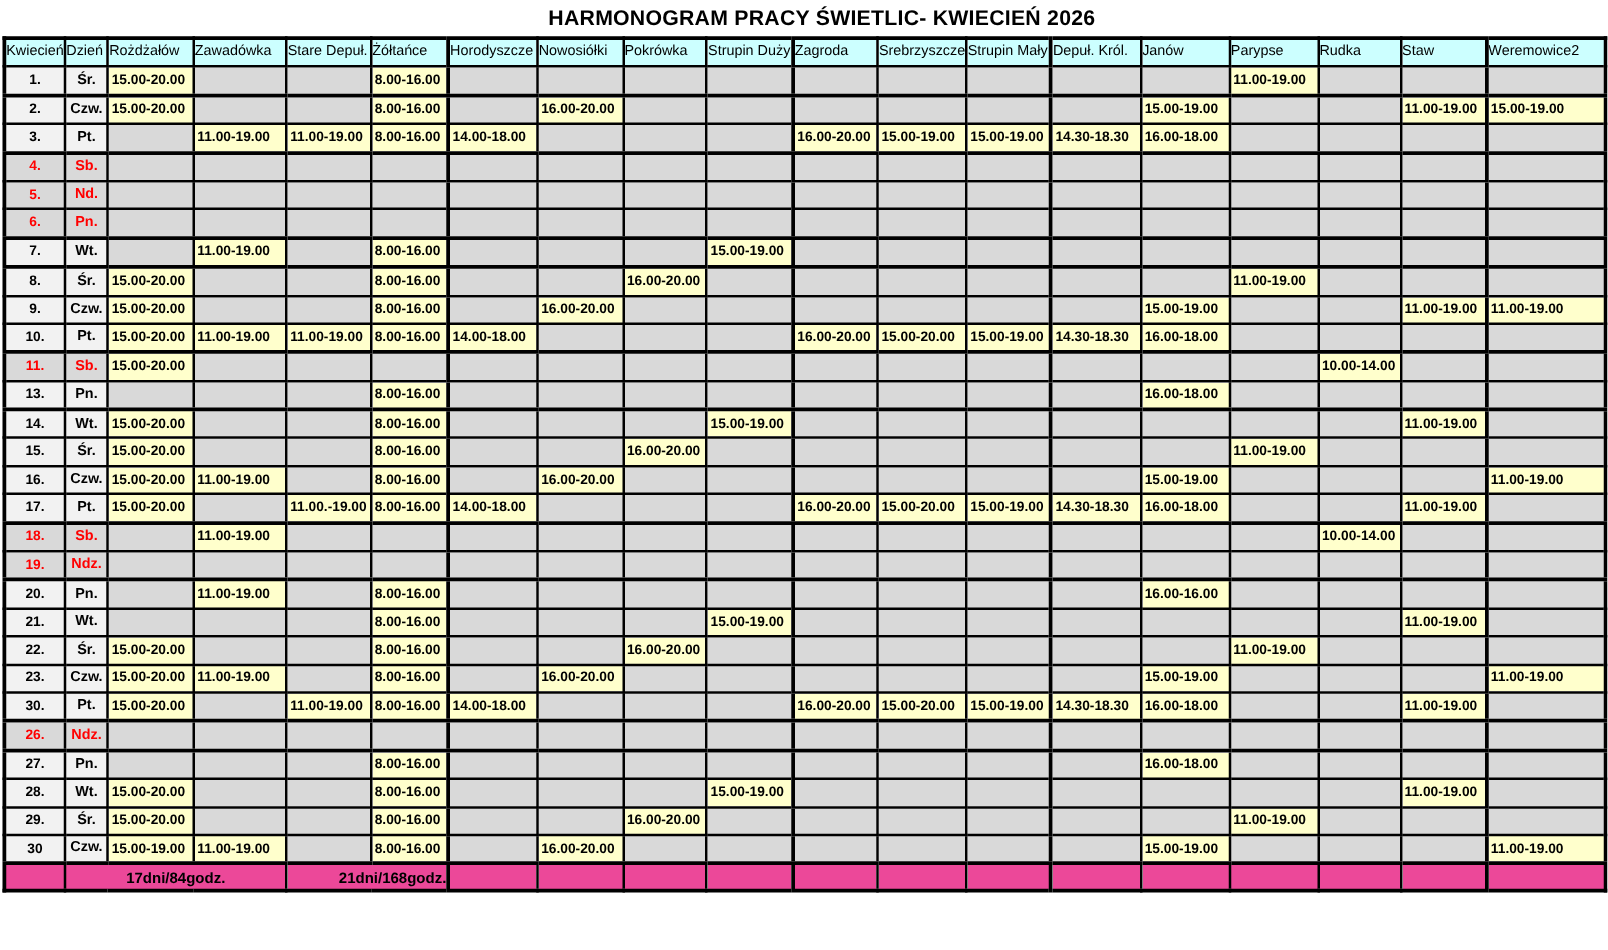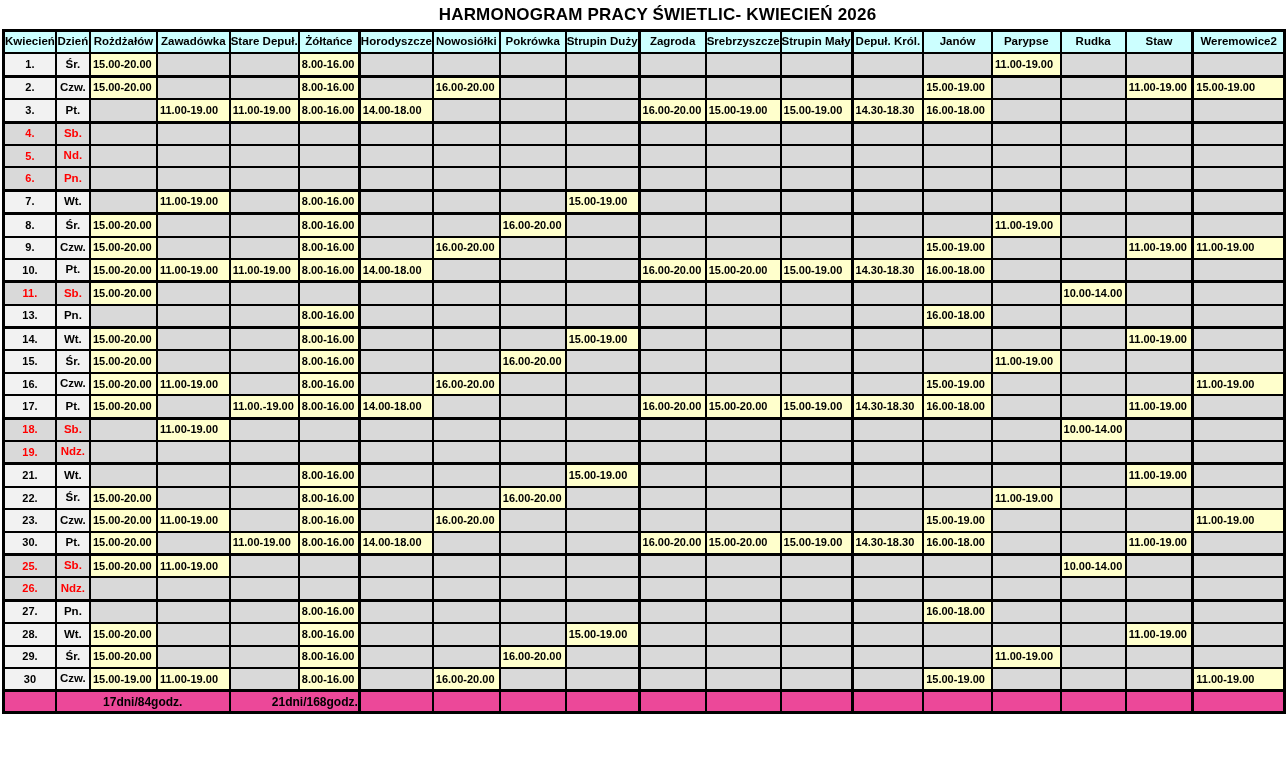--- a/index.html
+++ b/index.html
@@ -15,21 +15,21 @@
   table.schedule{
     border-collapse:collapse;table-layout:fixed;
     margin-left:2px;border:3px solid #000;
   }
   th,td{
     border:2px solid #000;overflow:hidden;white-space:nowrap;
     height:20.4px;padding:0;font-size:11px;line-height:1;vertical-align:middle;
   }
   thead th{
     background:var(--header-bg,#CCFFFF);
-    font-size:11.5px;font-weight:bold;text-align:center;
+    font-size:11.5px;font-weight:normal;text-align:left;
   }
   td.dn{background:var(--label-bg,#F2F2F2);text-align:center;font-size:11px;}
   td.dw{background:var(--label-bg,#F2F2F2);text-align:center;font-size:11.5px;}
   tr.hol td.dn,tr.hol td.dw{
     background:var(--weekend-bg,#D9D9D9);
     color:var(--holiday-text,#FF0000);
   }
   td.y{background:var(--filled-bg,#FFFFCC);text-align:left;padding-left:2px;}
   td.g{background:var(--empty-bg,#D9D9D9);}
   .tl{border-left-width:3px !important;}
@@ -461,20 +461,41 @@
         <td class="g"></td>
         <td class="g"></td>
         <td class="g tl"></td>
         <td class="g"></td>
         <td class="g"></td>
         <td class="g"></td>
         <td class="g"></td>
         <td class="g tl"></td>
       </tr>
       <tr>
+        <td class="dn">20.</td>
+        <td class="dw">Pn.</td>
+        <td class="g"></td>
+        <td class="y">11.00-19.00</td>
+        <td class="g"></td>
+        <td class="y">8.00-16.00</td>
+        <td class="g tl"></td>
+        <td class="g"></td>
+        <td class="g"></td>
+        <td class="g"></td>
+        <td class="g tl"></td>
+        <td class="g"></td>
+        <td class="g"></td>
+        <td class="g tl"></td>
+        <td class="y">16.00-16.00</td>
+        <td class="g"></td>
+        <td class="g"></td>
+        <td class="g"></td>
+        <td class="g tl"></td>
+      </tr>
+      <tr>
         <td class="dn">21.</td>
         <td class="dw">Wt.</td>
         <td class="g"></td>
         <td class="g"></td>
         <td class="g"></td>
         <td class="y">8.00-16.00</td>
         <td class="g tl"></td>
         <td class="g"></td>
         <td class="g"></td>
         <td class="y">15.00-19.00</td>
@@ -542,41 +563,20 @@
         <td class="g"></td>
         <td class="g"></td>
         <td class="y tl">16.00-20.00</td>
         <td class="y">15.00-20.00</td>
         <td class="y">15.00-19.00</td>
         <td class="y tl">14.30-18.30</td>
         <td class="y">16.00-18.00</td>
         <td class="g"></td>
         <td class="g"></td>
         <td class="y">11.00-19.00</td>
-        <td class="g tl"></td>
-      </tr>
-      <tr class="hol">
-        <td class="dn">25.</td>
-        <td class="dw">Sb.</td>
-        <td class="y">15.00-20.00</td>
-        <td class="y">11.00-19.00</td>
-        <td class="g"></td>
-        <td class="g"></td>
-        <td class="g tl"></td>
-        <td class="g"></td>
-        <td class="g"></td>
-        <td class="g"></td>
-        <td class="g tl"></td>
-        <td class="g"></td>
-        <td class="g"></td>
-        <td class="g tl"></td>
-        <td class="g"></td>
-        <td class="g"></td>
-        <td class="y">10.00-14.00</td>
-        <td class="g"></td>
         <td class="g tl"></td>
       </tr>
       <tr class="hol tb">
         <td class="dn">26.</td>
         <td class="dw">Ndz.</td>
         <td class="g"></td>
         <td class="g"></td>
         <td class="g"></td>
         <td class="g"></td>
         <td class="g tl"></td>

